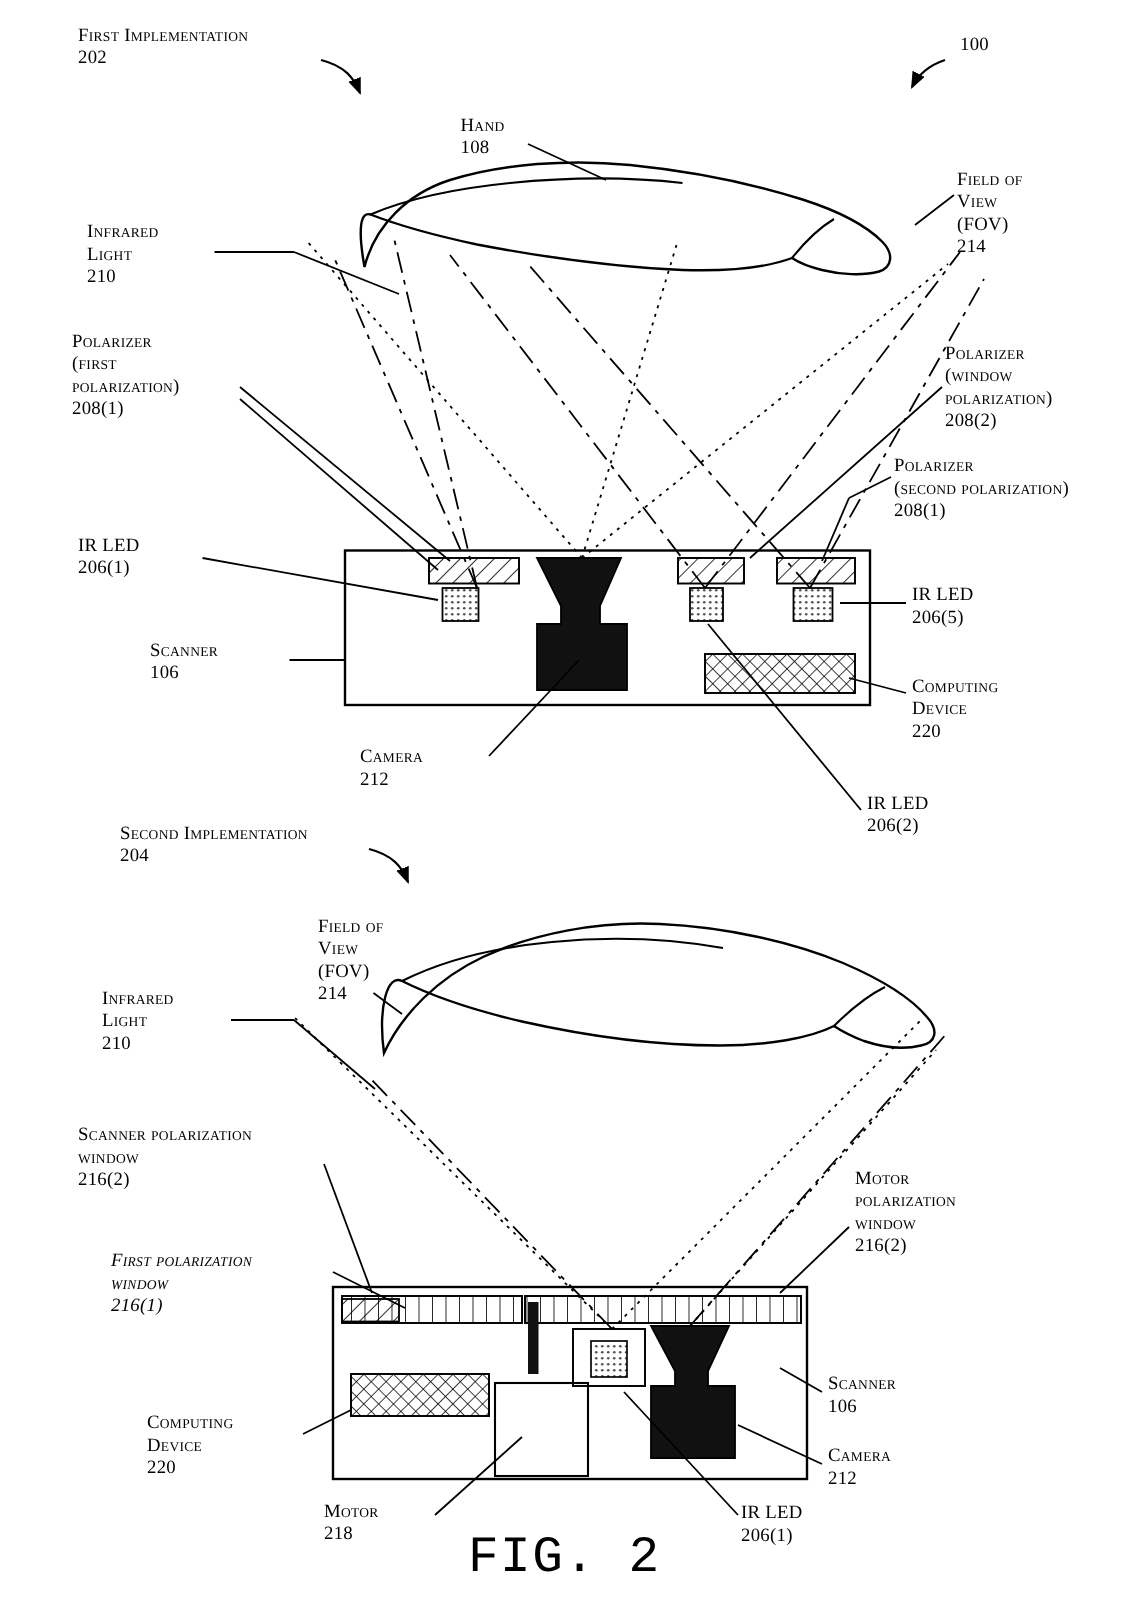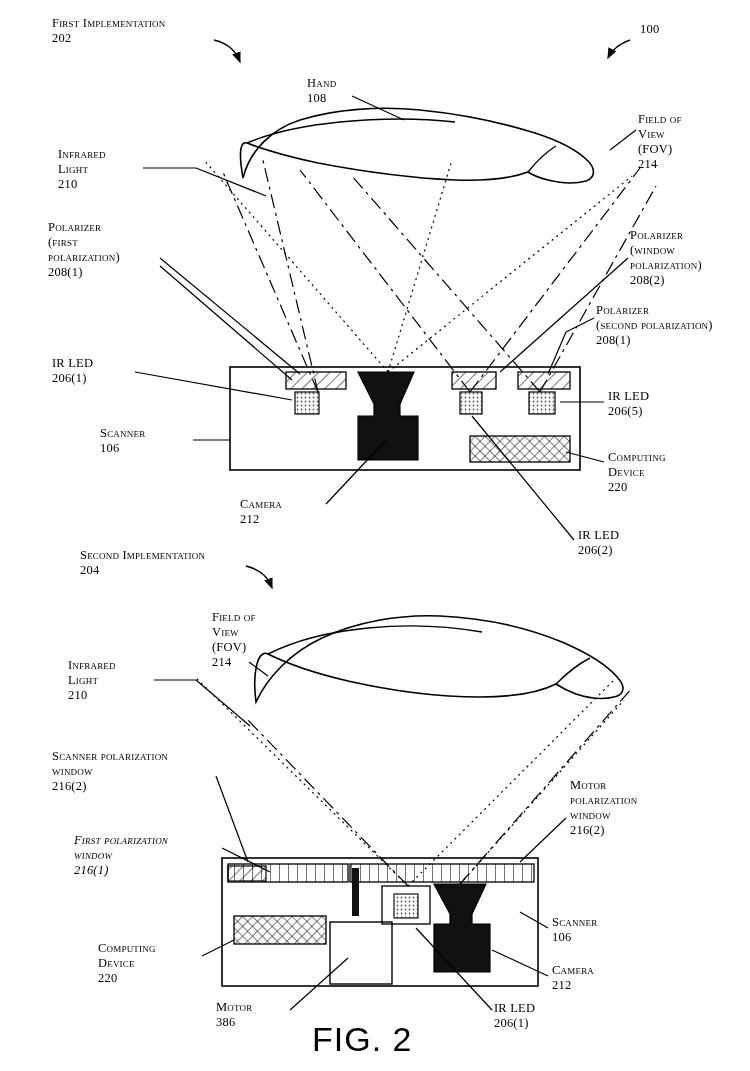--- a/index.html
+++ b/index.html
@@ -1,20 +1,20 @@
 <!DOCTYPE html>
 <html><head>
 <meta charset="utf-8">
 <style>
   html,body{margin:0;padding:0;background:#fff;}
   body{width:750px;height:1071px;position:relative;font-family:"Liberation Serif",serif;color:#000;overflow:hidden;}
   #canvas{position:absolute;left:0;top:0;width:750px;height:1071px;}
   .lbl{position:absolute;font-family:"Liberation Serif",serif;font-size:12.5px;line-height:15px;letter-spacing:0.2px;color:#000;white-space:pre;}
   .lbl.sc{font-variant:small-caps;}
-  .fig{position:absolute;font-family:Liberation Sans, sans-serif;font-size:34px;letter-spacing:1px;}
+  .fig{position:absolute;font-family:Liberation Mono, monospace;font-size:34px;letter-spacing:1px;}
   svg{position:absolute;left:0;top:0;}
 </style>
 </head>
 <body>
 
 <svg id="canvas" width="750" height="1071" viewBox="0 0 750 1071">
   <defs>
     <pattern id="hatchR" width="8" height="8" patternTransform="rotate(45)" patternUnits="userSpaceOnUse">
       <line x1="0" y1="0" x2="0" y2="8" stroke="#000" stroke-width="1.1"></line>
     </pattern>
@@ -158,17 +158,17 @@
     <div class="lbl sc" style="left: 578px; top: 528px; width: 80px;"><div>IR LED</div><div>206(2)</div></div>
     <div class="lbl sc" style="left: 80px; top: 548px; width: 200px;"><div>Second Implementation</div><div>204</div></div>
     <div class="lbl sc" style="left: 212px; top: 610px; width: 80px;"><div>Field of</div><div>View</div><div>(FOV)</div><div>214</div></div>
     <div class="lbl sc" style="left: 68px; top: 658px; width: 82px;"><div>Infrared</div><div>Light</div><div>210</div></div>
     <div class="lbl sc" style="left: 52px; top: 749px; width: 160px;"><div>Scanner polarization</div><div>window</div><div>216(2)</div></div>
     <div class="lbl sc" style="left: 570px; top: 778px; width: 120px;"><div>Motor</div><div>polarization</div><div>window</div><div>216(2)</div></div>
     <div class="lbl sc" style="left: 74px; top: 833px; width: 145px; font-style: italic;"><div>First polarization</div><div>window</div><div>216(1)</div></div>
     <div class="lbl sc" style="left: 552px; top: 915px; width: 90px;"><div>Scanner</div><div>106</div></div>
     <div class="lbl sc" style="left: 98px; top: 941px; width: 100px;"><div>Computing</div><div>Device</div><div>220</div></div>
     <div class="lbl sc" style="left: 552px; top: 963px; width: 84px;"><div>Camera</div><div>212</div></div>
-    <div class="lbl sc" style="left: 216px; top: 1000px; width: 70px;"><div>Motor</div><div>386</div></div>
+    <div class="lbl sc" style="left: 216px; top: 1000px; width: 70px;"><div>Motor</div><div>218</div></div>
     <div class="lbl sc" style="left: 494px; top: 1001px; width: 80px;"><div>IR LED</div><div>206(1)</div></div>
   </div>
 
 <div class="fig" style="left:312px;top:1020px;">FIG. 2</div>
 
 </body></html>

